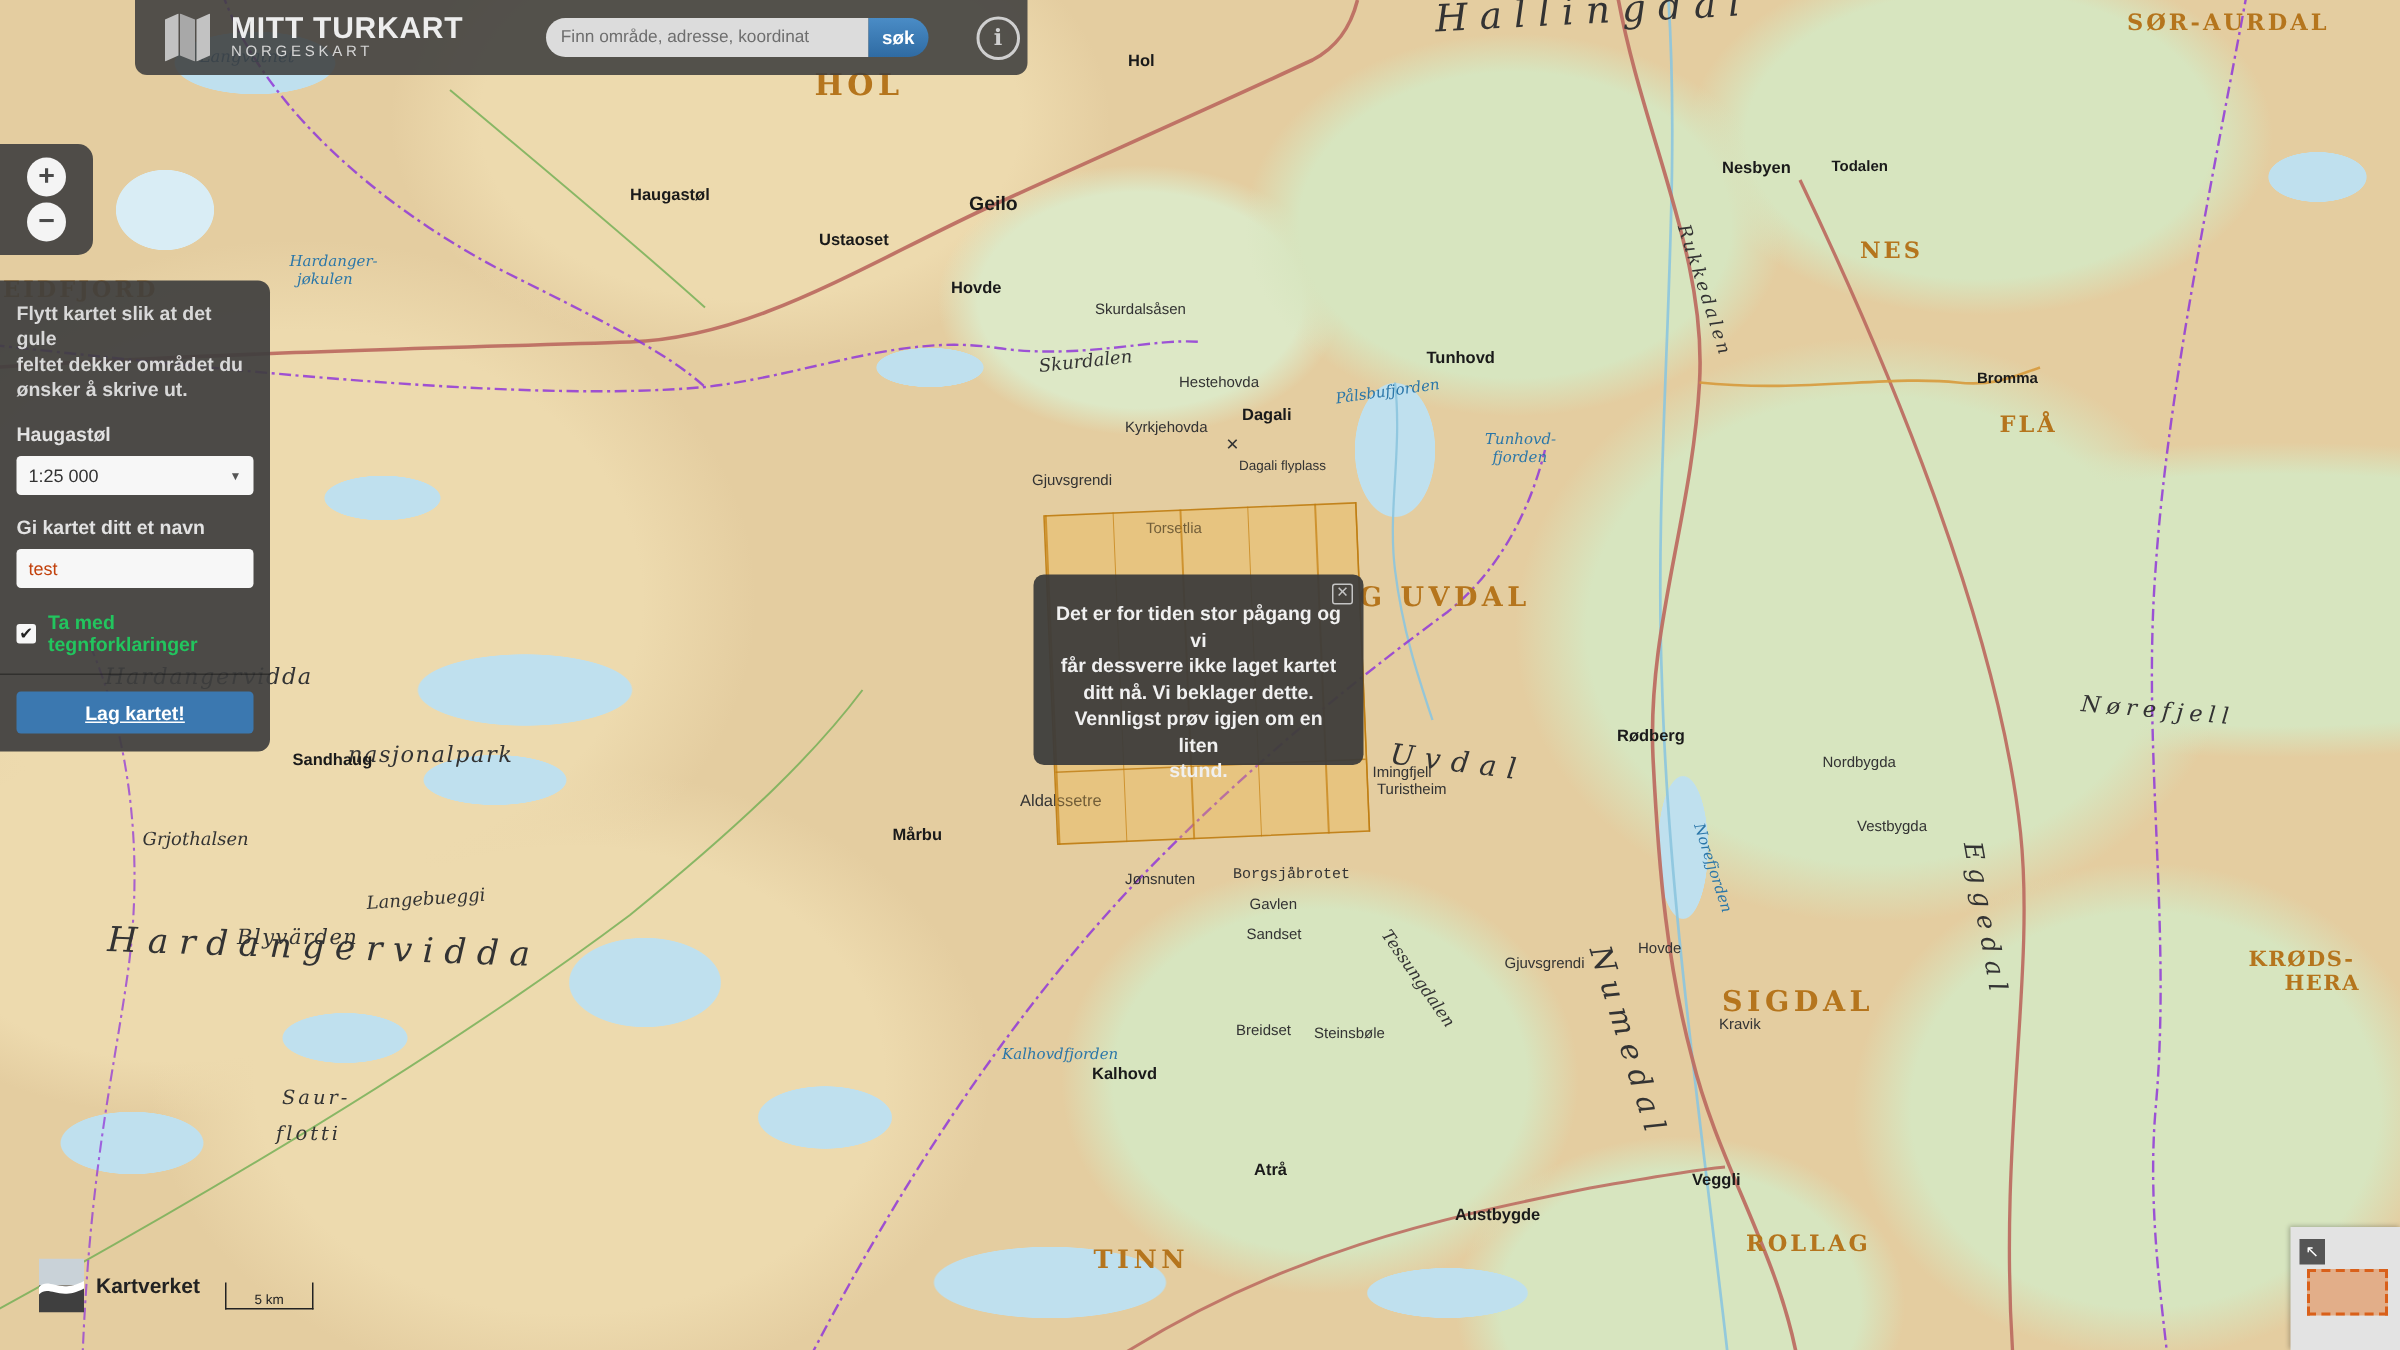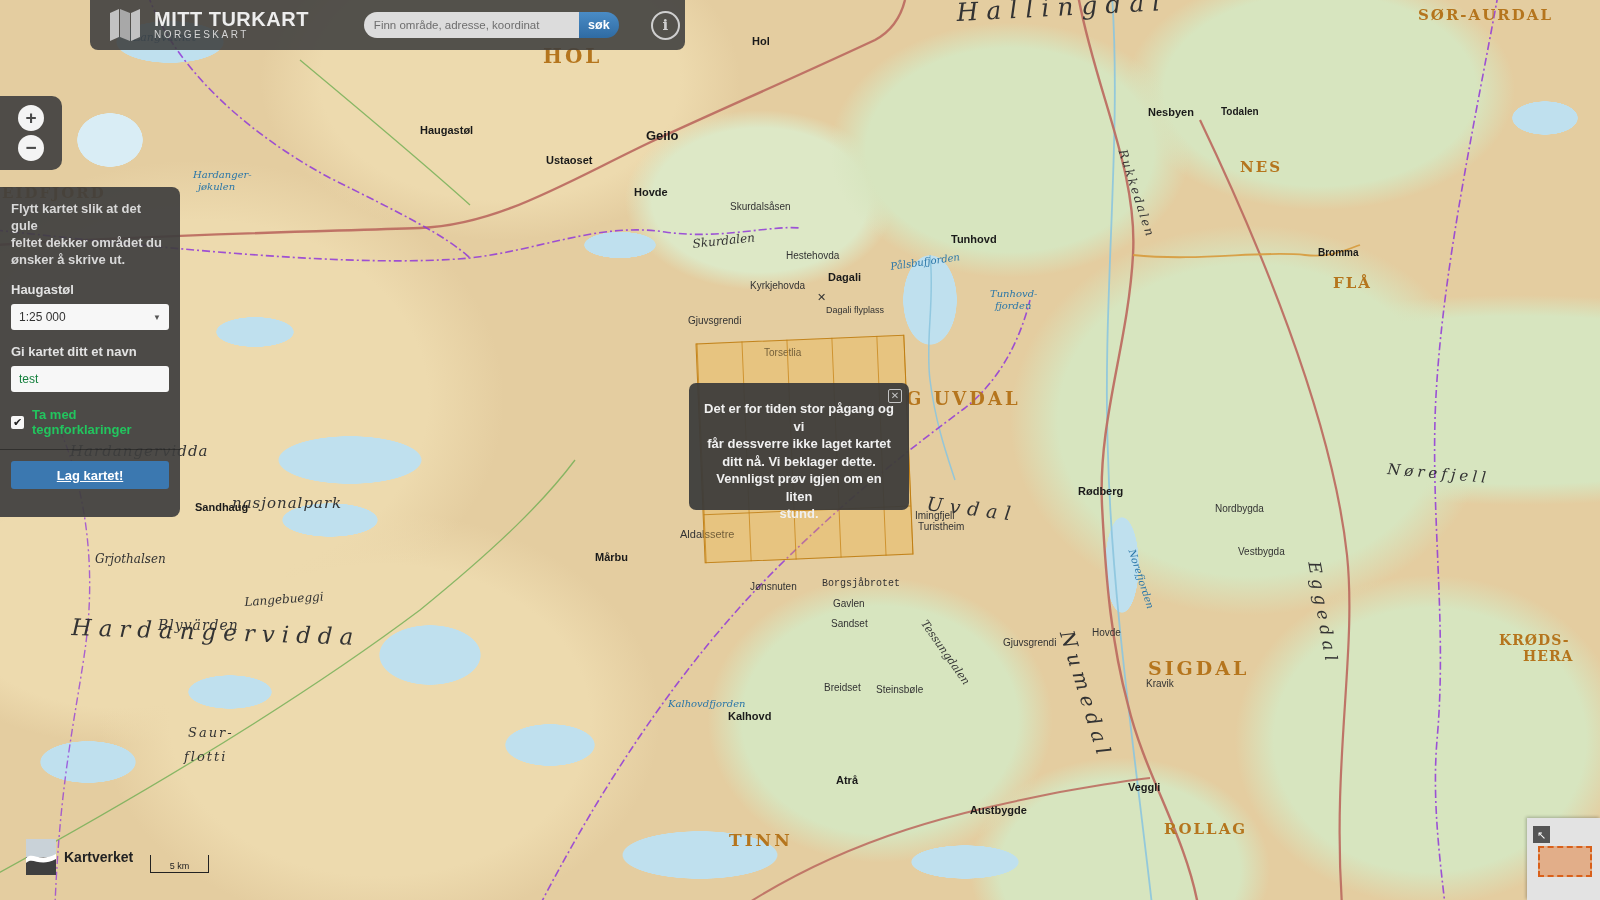--- a/index.html
+++ b/index.html
@@ -84,28 +84,28 @@
   
   .panel{position:absolute;left:0;top:187px;width:180px;
     background:rgba(62,62,62,0.92);border-radius:0 8px 8px 0;color:#dcdcdc;}
   .panel-body{padding:13px 11px 12px 11px;}
   .instr{font-size:13px;font-weight:bold;line-height:17px;color:#d8d8d8;white-space:pre-line;}
   .flabel{font-size:13px;font-weight:bold;margin-top:14px;margin-bottom:7px;color:#e2e2e2;}
   .fake-select{height:26px;background:#f7f7f7;border-radius:3px;display:flex;align-items:center;
     padding:0 8px;color:#333;font-size:12px;cursor:pointer;justify-content:space-between;}
   .caret{font-size:8px;color:#555;}
   .text-input{width:100%;box-sizing:border-box;height:26px;background:#f7f7f7;border:none;
-    border-radius:3px;padding:0 8px;color:#15803d;font-size:12px;outline:none;
+    border-radius:3px;padding:0 8px;color:#c2410c;font-size:12px;outline:none;
     font-family:"Liberation Sans",sans-serif;}
   .chkrow{display:flex;align-items:center;gap:8px;margin-top:15px;}
   .checkbox{width:13px;height:13px;background:#f7f7f7;border-radius:2px;display:inline-flex;
     align-items:center;justify-content:center;font-size:11px;color:#222;cursor:pointer;flex:0 0 auto;}
   .checkbox.checked::after{content:"✔";}
   .chklabel{font-size:13px;font-weight:bold;color:#22c55e;}
-  .panel-foot{border-top:1px solid rgba(0,0,0,0.35);padding:11px 11px 28px 11px;}
+  .panel-foot{border-top:1px solid rgba(0,0,0,0.35);padding:11px 11px 12px 11px;}
   .create-btn{display:block;width:100%;height:28px;background:#3b78b0;border:none;border-radius:3px;
     color:#fff;font-weight:bold;font-size:13px;text-decoration:underline;cursor:pointer;
     font-family:"Liberation Sans",sans-serif;}
 
   
   .modal{position:absolute;left:689px;top:383px;width:220px;height:127px;
     background:rgba(58,58,58,0.93);border-radius:7px;color:#f0f0f0;}
   .modal-msg{padding:17px 13px;font-size:13px;font-weight:bold;line-height:17.5px;
     text-align:center;white-space:pre-line;}
   .modal-close{position:absolute;right:7px;top:6px;width:12px;height:12px;border:1px solid #c4c4c4;

